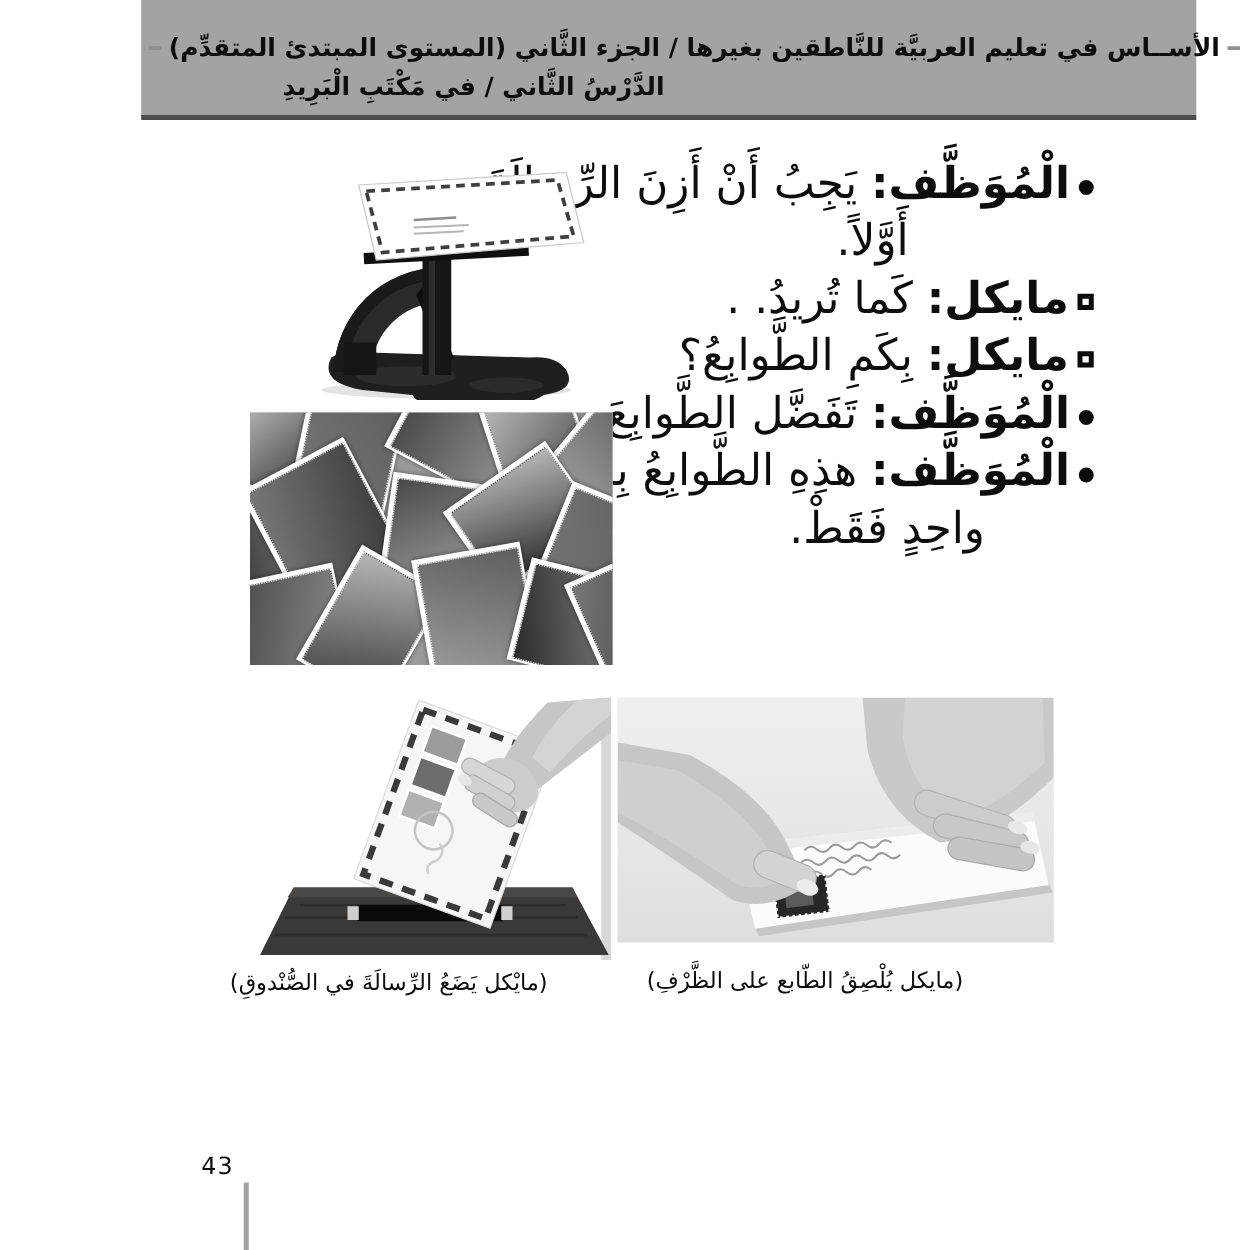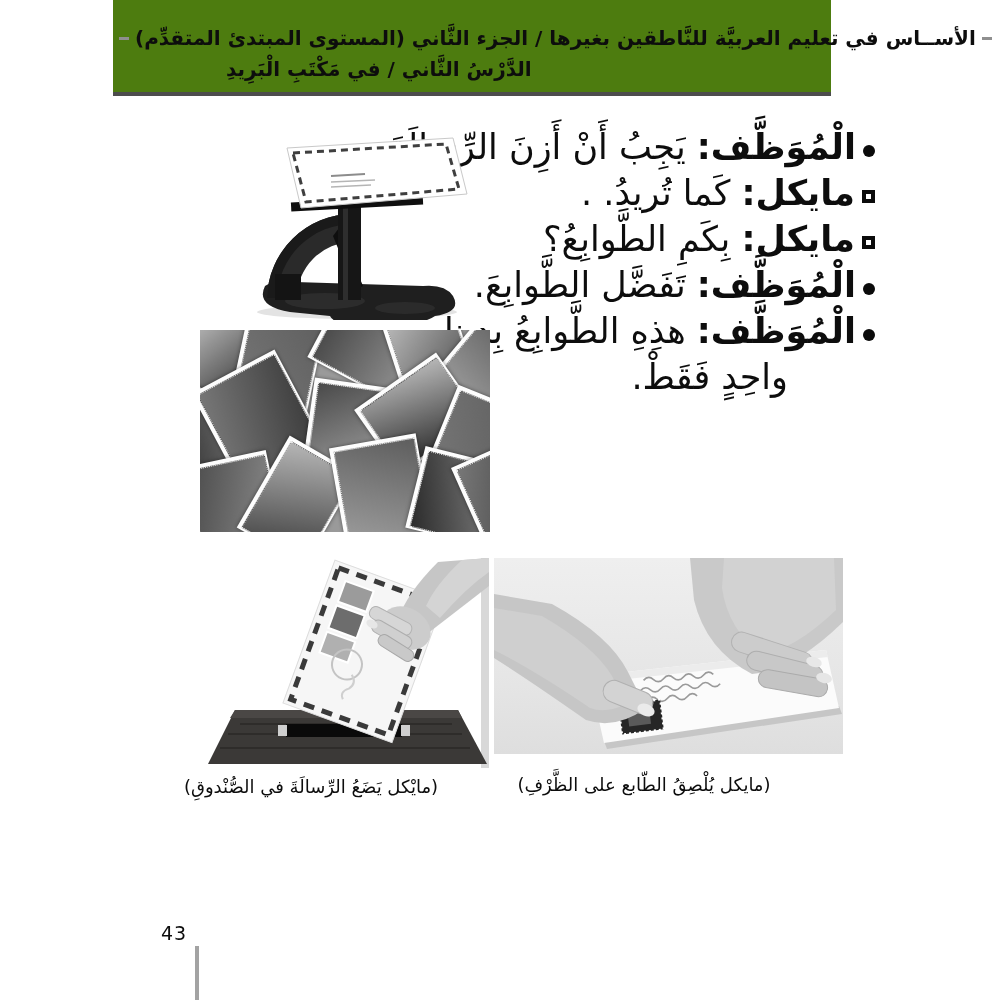--- a/index.html
+++ b/index.html
@@ -1,20 +1,20 @@
 <!DOCTYPE html>
 <html lang="ar"><head>
 <meta charset="utf-8">
 <style>
   html,body{margin:0;padding:0;background:#fff;}
   .page{position:relative;width:1000px;height:1000px;background:#fff;overflow:hidden;
         font-family:"DejaVu Sans",sans-serif;color:#0d0d0d;}
 
   
-  .band{position:absolute;left:113px;top:0;width:718px;height:96px;background:#4d7c0f;}
+  .band{position:absolute;left:113px;top:0;width:844px;height:96px;background:#a3a3a3;}
   .band-bottom-rule{position:absolute;left:0;bottom:0;width:100%;height:4px;background:#4d4d4d;}
   .band-row1{position:absolute;top:26px;left:6px;right:6px;display:flex;align-items:center;gap:6px;}
   .flank-rule{flex:1;height:3px;background:#8f8f8f;min-width:10px;}
   .book-title{white-space:nowrap;font-weight:bold;font-size:20px;direction:rtl;letter-spacing:0;}
   .lesson-title{position:absolute;top:57px;left:113px;font-weight:bold;font-size:20px;
                 white-space:nowrap;direction:rtl;}
 
   
   .dialogue{position:absolute;top:124px;left:495px;width:380px;direction:rtl;text-align:right;
             font-size:35px;line-height:46px;}
@@ -54,20 +54,21 @@
       <div class="flank-rule"></div>
       <div class="book-title">الأســاس في تعليم العربيَّة للنَّاطقين بغيرها / الجزء الثَّاني (المستوى المبتدئ المتقدِّم)</div>
       <div class="flank-rule"></div>
     </div>
     <div class="lesson-title">الدَّرْسُ الثَّاني / في مَكْتَبِ الْبَرِيدِ</div>
     <div class="band-bottom-rule"></div>
   </div>
 
   <div class="dialogue">
       <div class="dlg-row"><span class="b-circle"></span><span class="speaker">الْمُوَظَّف:</span><span> يَجِبُ أَنْ أَزِنَ الرِّسَالَةَ</span></div>
+      <div class="dlg-row" style="margin-right: 148px;">أَوَّلاً.</div>
       <div class="dlg-row"><span class="b-square"></span><span class="speaker">مايكل:</span><span> كَما تُريدُ. .</span></div>
       <div class="dlg-row"><span class="b-square"></span><span class="speaker">مايكل:</span><span> بِكَمِ الطَّوابِعُ؟</span></div>
       <div class="dlg-row"><span class="b-circle"></span><span class="speaker">الْمُوَظَّف:</span><span> تَفَضَّل الطَّوابِعَ.</span></div>
       <div class="dlg-row"><span class="b-circle"></span><span class="speaker">الْمُوَظَّف:</span><span> هذِهِ الطَّوابِعُ بِدينارٍ</span></div>
       <div class="dlg-row" style="margin-right: 87px;">واحِدٍ فَقَطْ.</div>
     </div>
 
   <div class="photo" id="photo-scale">
     <svg width="245" height="184" viewBox="0 0 245 184">
       <ellipse cx="122" cy="176" rx="100" ry="7" fill="#e3e3e3"></ellipse>

